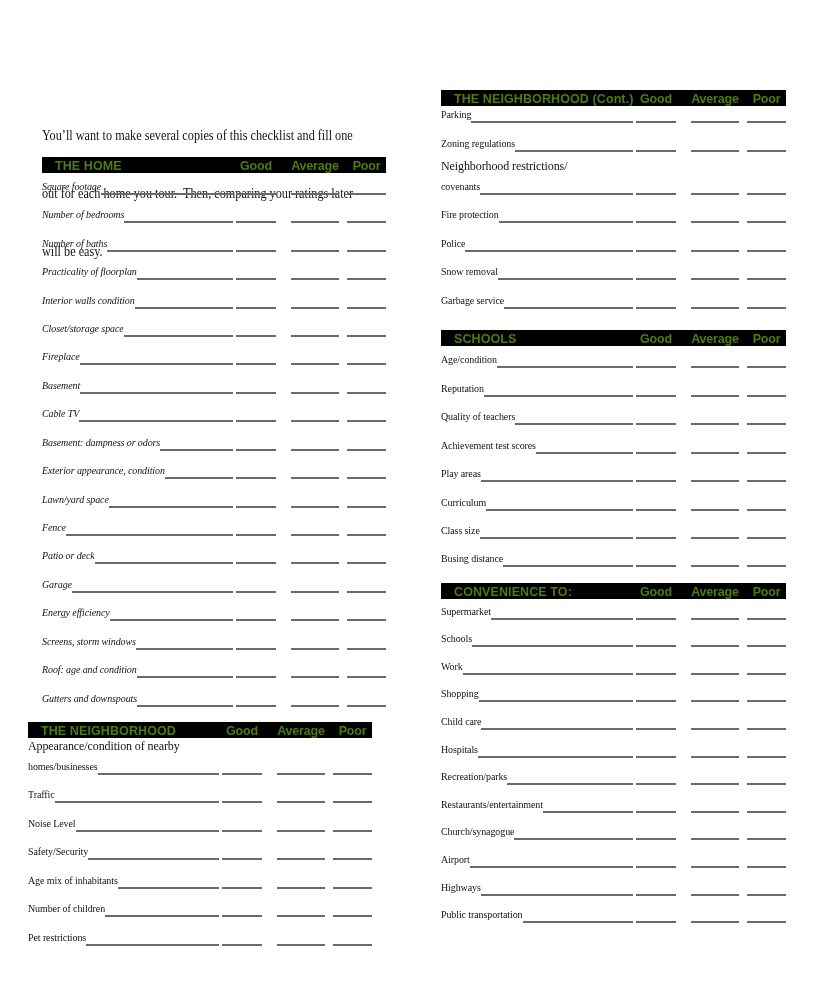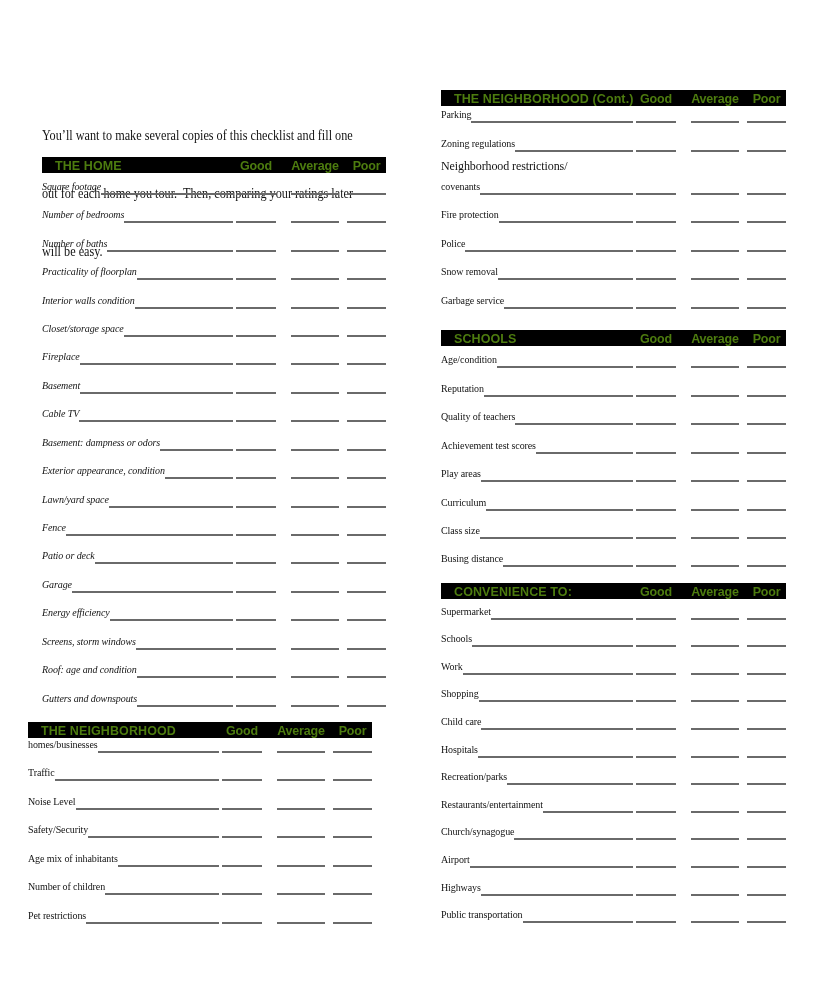--- a/index.html
+++ b/index.html
@@ -240,20 +240,21 @@
 </section>
 
 <section class="block" id="sec-neigh">
   <div class="bar">
     <span class="bt">THE NEIGHBORHOOD</span>
     <span class="h hg">Good</span>
     <span class="h ha">Average</span>
     <span class="h hp">Poor</span>
   </div>
   <div class="rows">
+      <div class="tl">Appearance/condition of nearby</div>
       <div class="row rshort">
         <span class="lab">
           <span class="t">homes/businesses</span>
           <span class="fill"></span>
         </span>
         <span class="d dg"></span>
         <span class="d da"></span>
         <span class="d dp"></span>
       </div>
       <div class="row">

